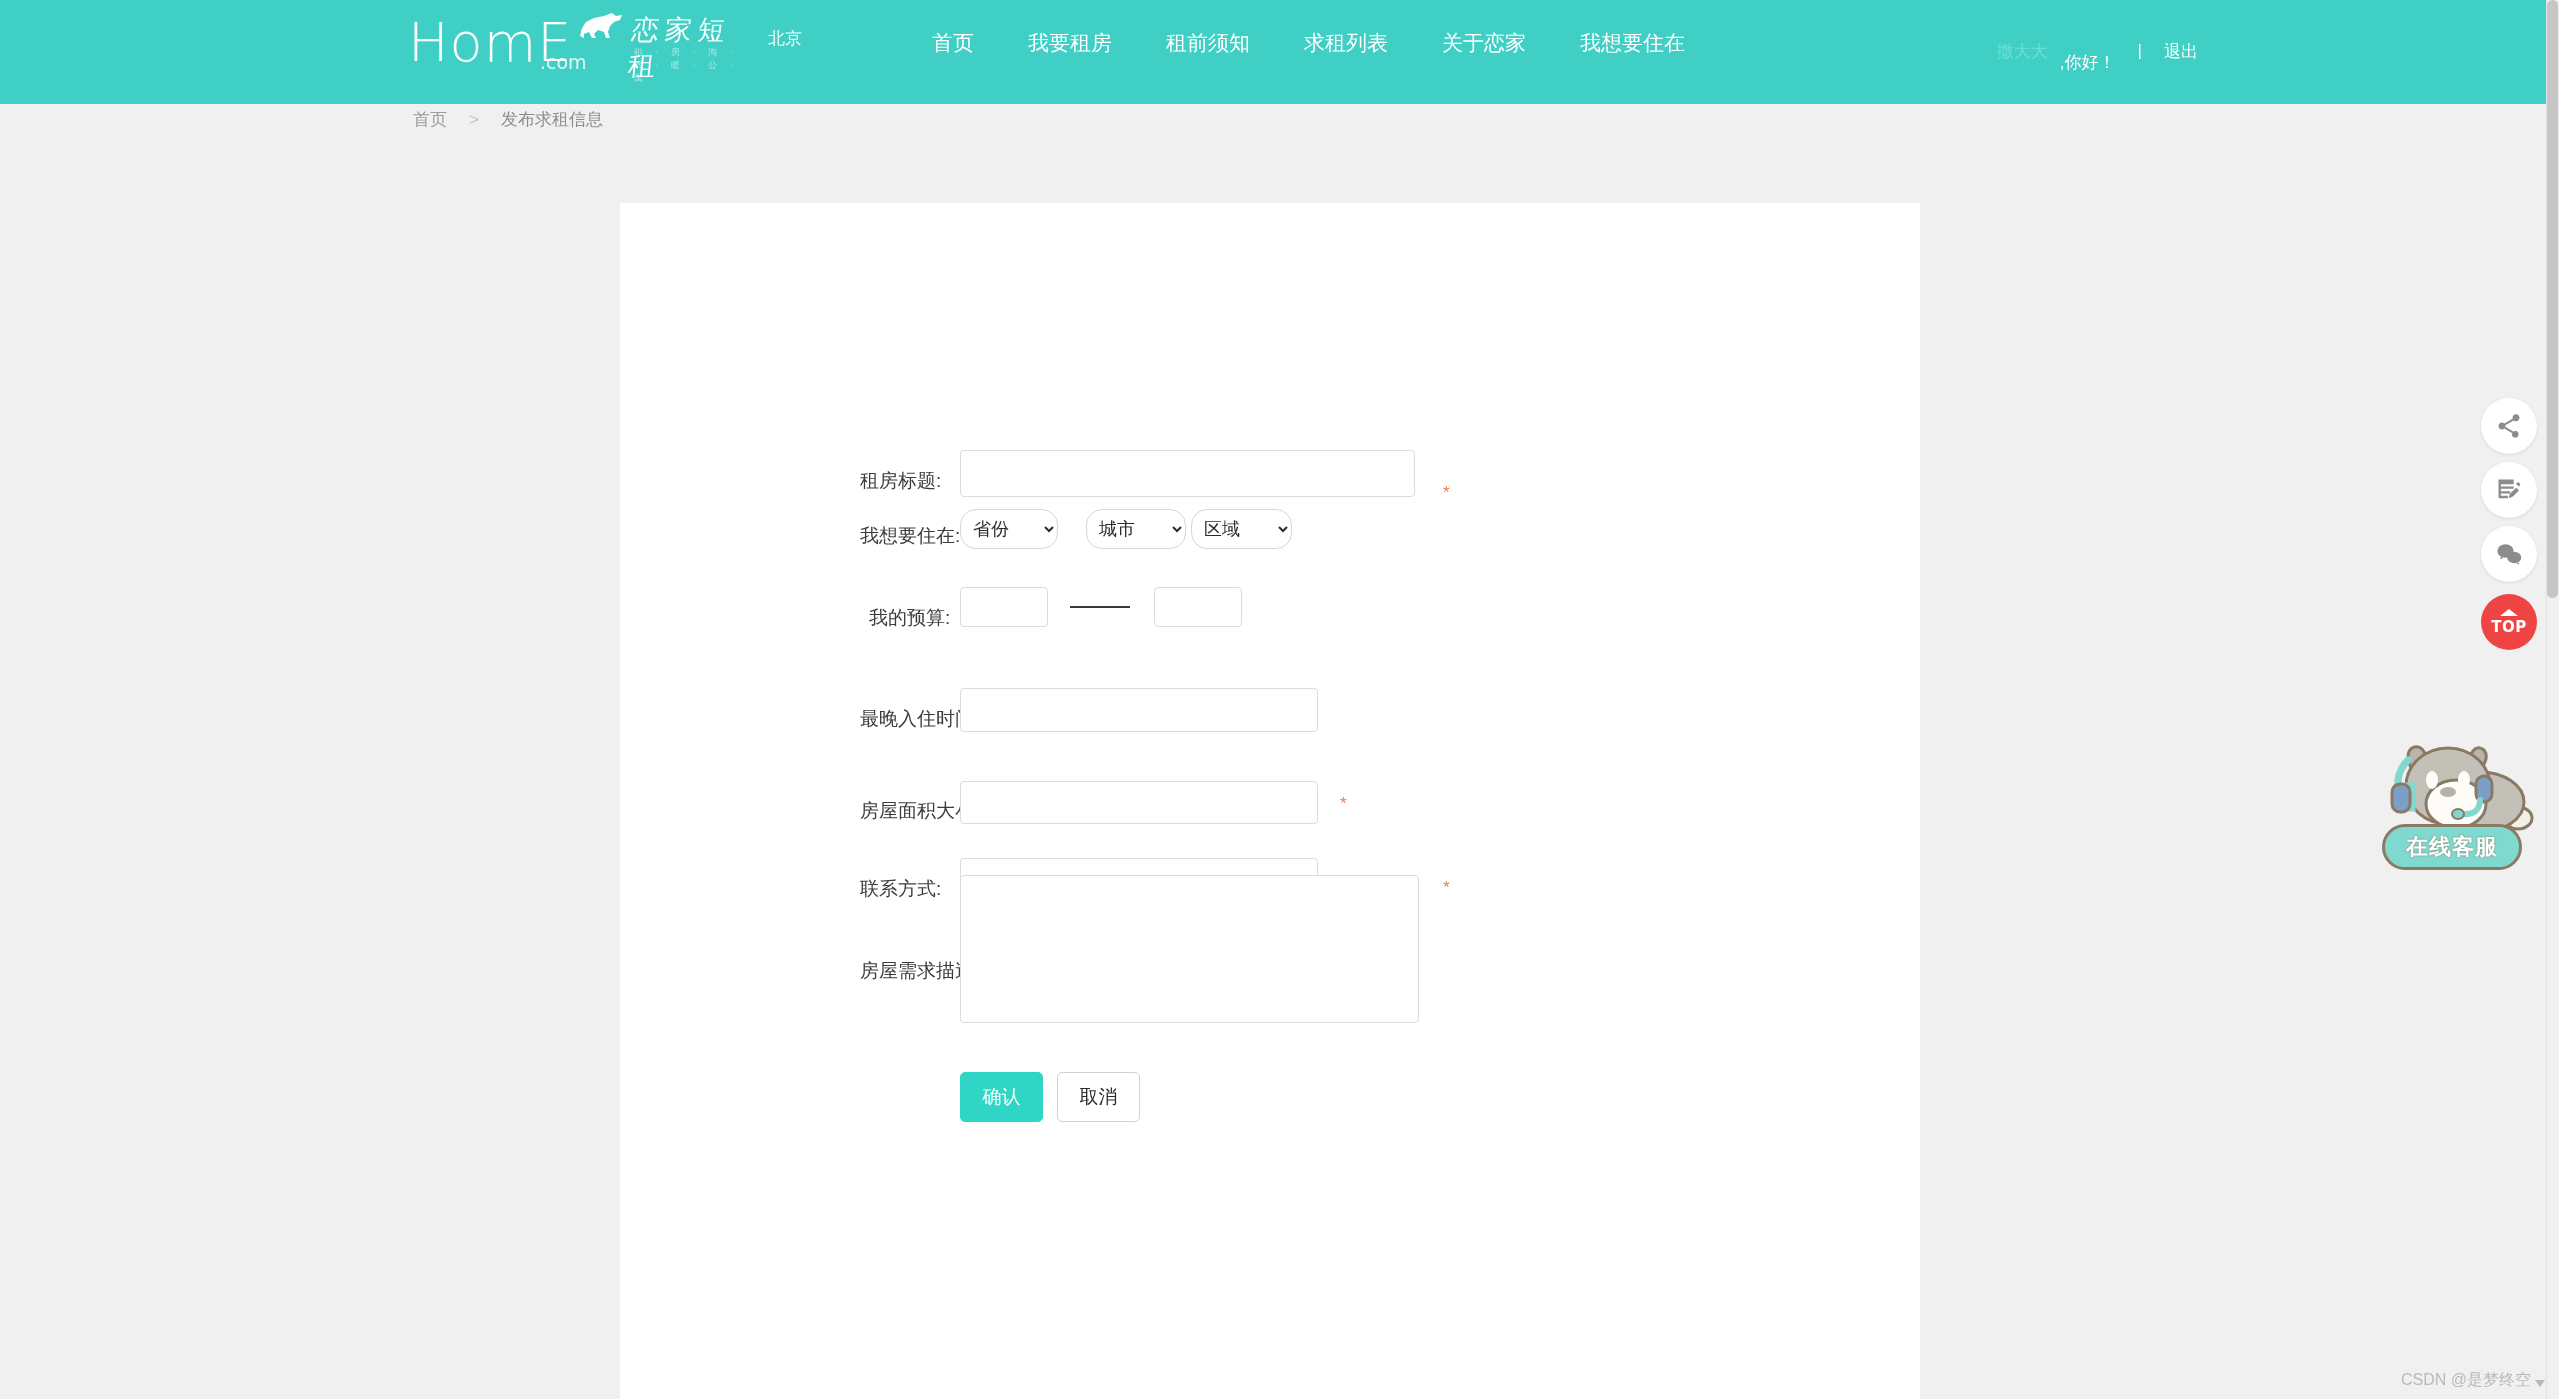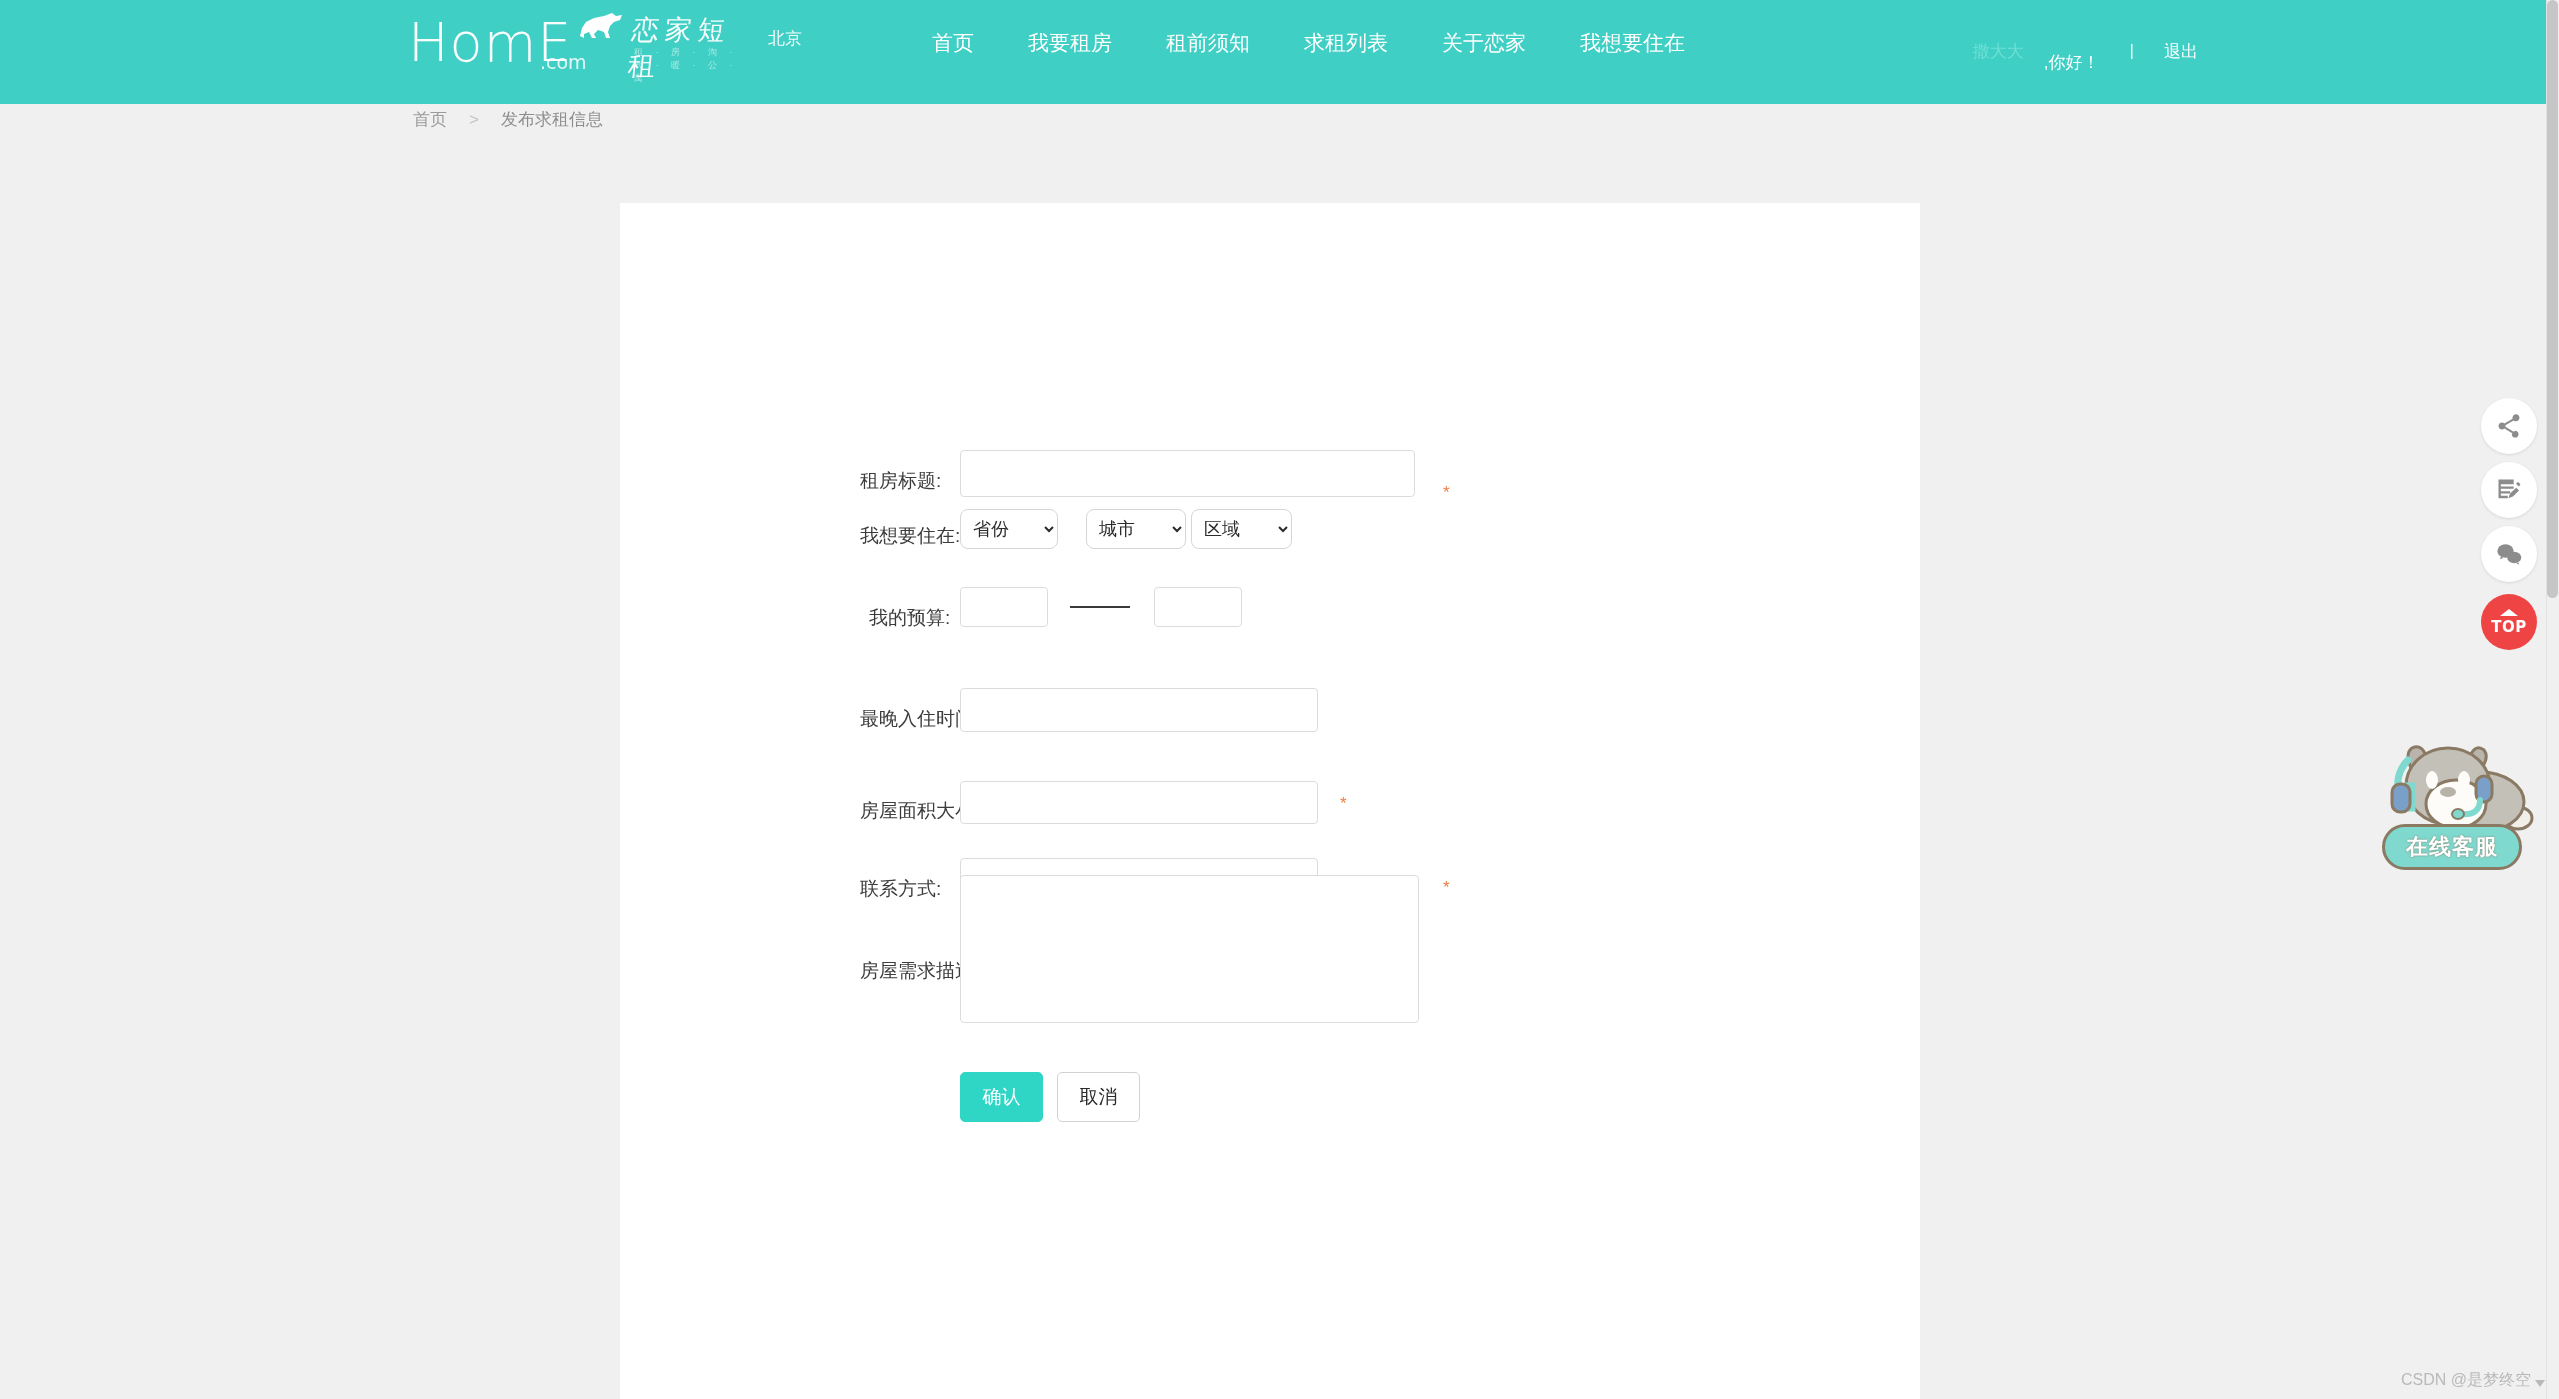--- a/index.html
+++ b/index.html
@@ -63,21 +63,21 @@
     position: absolute; left: 905px; top: 0;
     height: 86px; display: flex; align-items: center; gap: 0px;
   }
   .nav a {
     color: #ffffff; text-decoration: none;
     font-size: 21px; padding: 0 27px;
     line-height: 86px; white-space: nowrap;
   }
   .user-area {
     position: absolute; right: 348px; top: 28px;
-    display: flex; align-items: center; gap: 16px;
+    display: flex; align-items: center; gap: 8px;
     color: #ffffff; font-size: 17px; white-space: nowrap;
   }
   .user-area .uname { color: #6ddfd6; margin-right: 4px; }
   .user-area .greet { color: #ffffff; margin-top: 23px; }
   .user-area .sep { margin: 0 14px; color: #ffffff; }
   .user-area .logout { color: #ffffff; text-decoration: none; }
 
   
   .breadcrumb {
     position: absolute; left: 413px; top: 108px;
@@ -114,21 +114,21 @@
     background: #fff;
     outline: none;
     padding: 4px 10px;
     position: absolute;
   }
   select.sel {
     position: absolute;
     font-family: Liberation Sans, sans-serif;
     font-size: 18px; color: #2b2b2b;
     border: 1px solid #d6d6d6;
-    border-radius: 8px;
+    border-radius: 16px;
     background: #ffffff;
     padding: 3px 8px;
     outline: none;
   }
   .dash {
     position: absolute;
     height: 2px; background: #3a3a3a;
   }
   textarea.ta { resize: none; }
 

